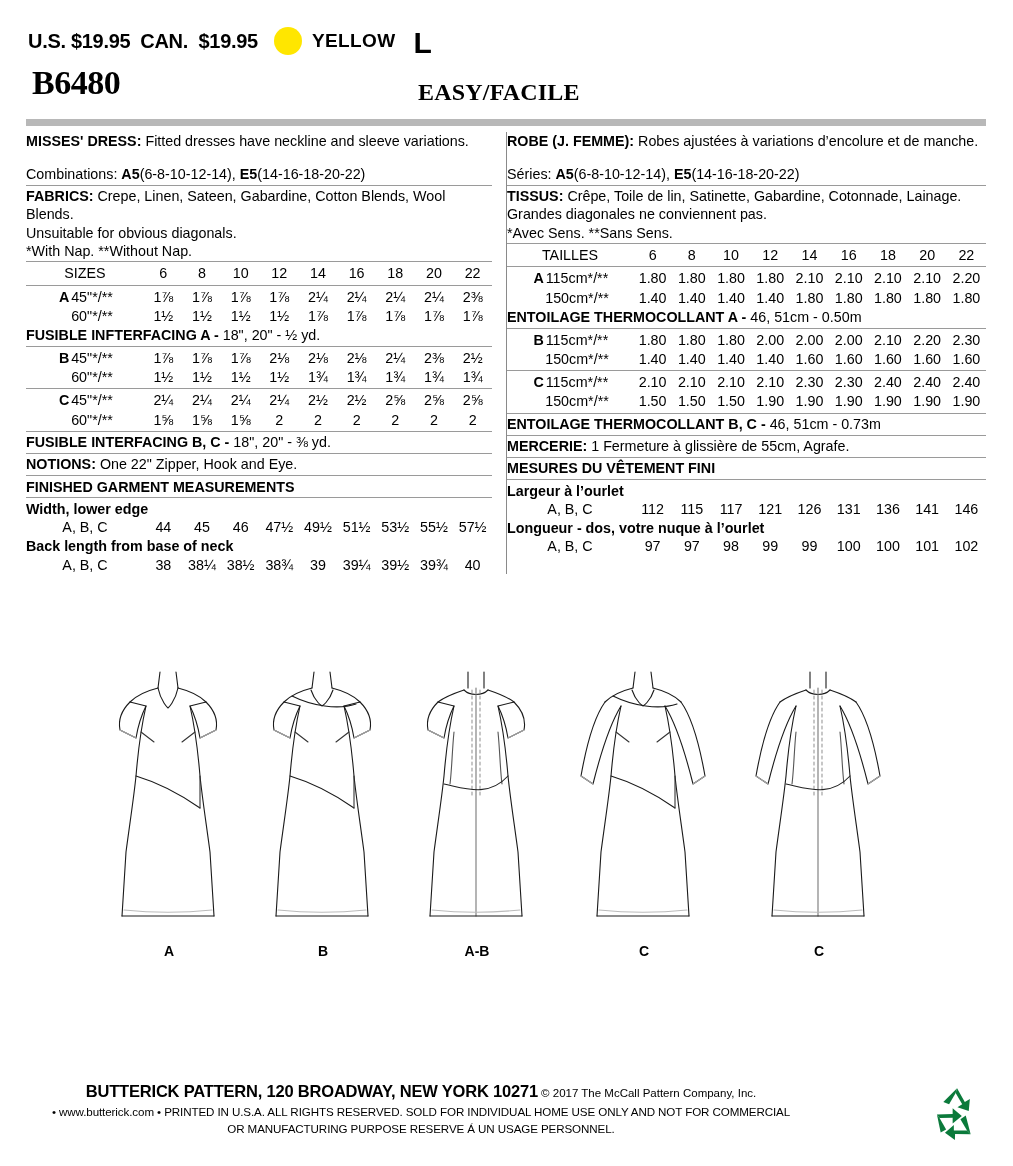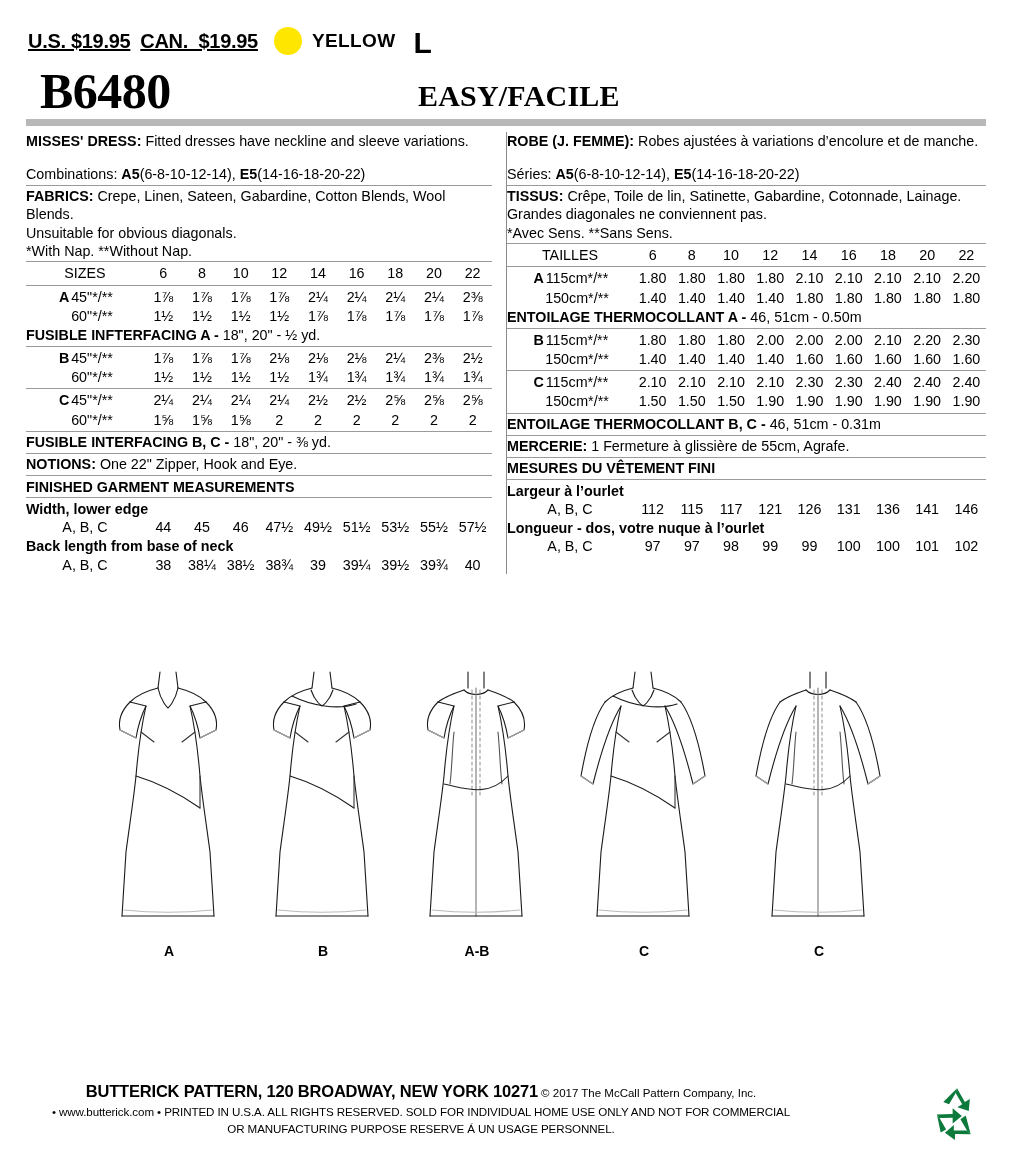--- a/index.html
+++ b/index.html
@@ -24,21 +24,20 @@
     display: flex;
     align-items: center;
     height: 30px;
   }
   #price-bar .pricetxt {
     font-family: "Liberation Sans", sans-serif;
     font-weight: bold;
     font-size: 20px;
     letter-spacing: -0.3px;
     white-space: pre;
-    text-decoration: underline;
   }
   .yellow-dot {
     width: 28px;
     height: 28px;
     border-radius: 50%;
     margin: 0 10px 0 16px;
   }
   #color-name {
     font-weight: bold;
     font-size: 19px;
@@ -48,34 +47,34 @@
     font-weight: bold;
     font-size: 30px;
     margin-left: 18px;
     line-height: 1;
     position: relative;
     top: 2px;
   }
 
   #pattern-no {
     position: absolute;
-    left: 40px;
+    left: 32px;
     top: 66px;
     font-family: "Liberation Serif", serif;
-    font-size: 50px;
+    font-size: 34px;
     font-weight: bold;
     letter-spacing: -0.5px;
     line-height: 1;
   }
   #difficulty {
     position: absolute;
     left: 418px;
     top: 79px;
     font-family: "Liberation Serif", serif;
-    font-size: 30px;
+    font-size: 24px;
     font-weight: bold;
     letter-spacing: 0.2px;
   }
 
   #gray-rule {
     position: absolute;
     left: 26px;
     top: 119px;
     width: 960px;
     height: 7px;
@@ -478,21 +477,21 @@
           <td class="num">1.90</td>
           <td class="num">1.90</td>
           <td class="num">1.90</td>
           <td class="num">1.90</td>
         </tr>
       </tbody>
     </table>
 
     <div class="hrule"></div>
     <p class="p">
-      <span class="b">ENTOILAGE THERMOCOLLANT B, C -</span><span> 46, 51cm - 0.31m</span>
+      <span class="b">ENTOILAGE THERMOCOLLANT B, C -</span><span> 46, 51cm - 0.73m</span>
     </p>
     <div class="hrule"></div>
     <p class="p">
       <span class="b">MERCERIE:</span><span> 1 Fermeture à glissière de 55cm, Agrafe.</span>
     </p>
     <div class="hrule"></div>
     <p class="p b">MESURES DU VÊTEMENT FINI</p>
     <div class="hrule"></div>
     <p class="p b">Largeur à l’ourlet</p>
 

